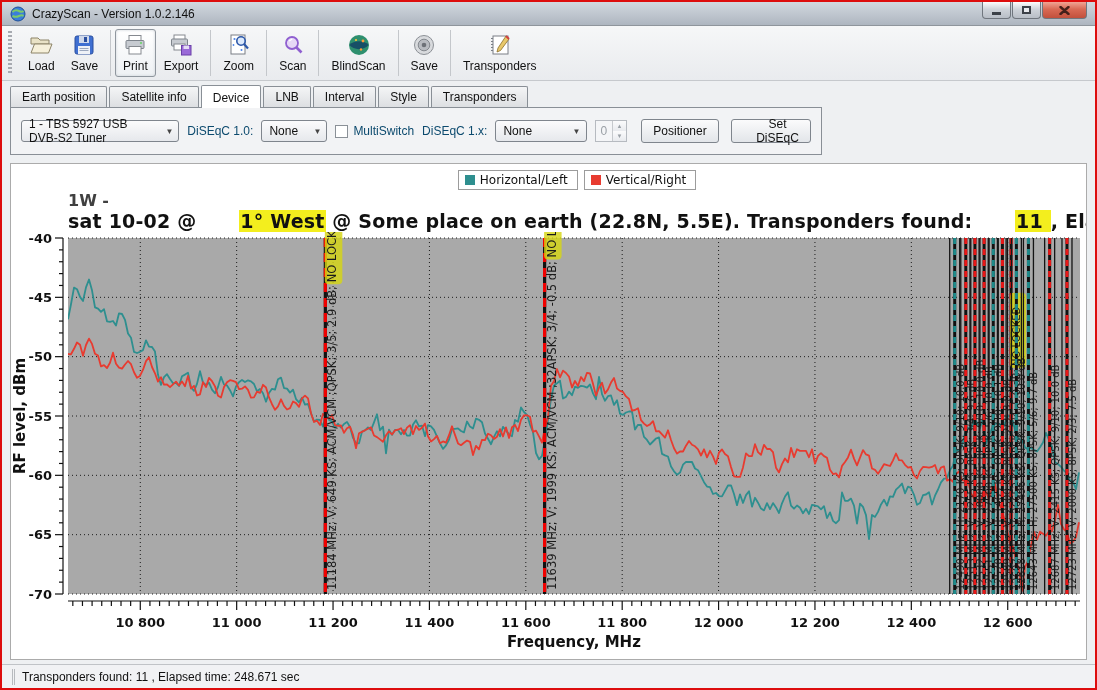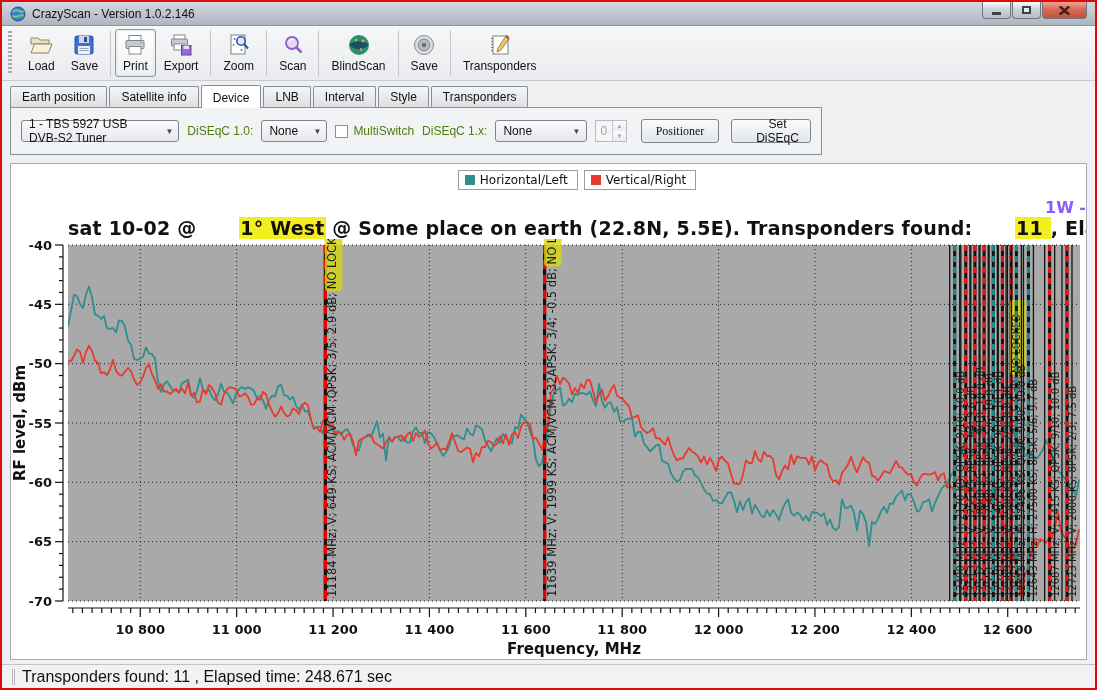--- a/index.html
+++ b/index.html
@@ -34,43 +34,43 @@
   
   .tabrow{height:23px;flex:0 0 23px;display:flex;align-items:flex-end;padding-left:8px;margin-top:3px;}
   .tab{font-size:12px;padding:3px 11px 3px;border:1px solid #898f96;border-bottom:none;
     border-radius:2px 2px 0 0;background:linear-gradient(#f4f5f6,#dddfe2);margin-right:2px;color:#111;position:relative;cursor:default;}
   .tab.active{background:#fff;padding-top:5px;z-index:3;top:1px;}
   .tabpanel{flex:0 0 48px;height:48px;width:812px;margin-left:8px;border:1px solid #898f96;background:#f2f3f5;
     display:flex;align-items:center;padding:0 10px;gap:8px;position:relative;z-index:2;}
   .combo{border:1px solid #7f858d;border-radius:3px;background:linear-gradient(#fbfbfc,#e6e8ec);
     height:22px;display:flex;align-items:center;font-size:12px;padding:0 5px 0 7px;color:#111;cursor:default;}
   .combo .arrow{margin-left:auto;font-size:8px;color:#444;padding-left:6px;}
-  .lbl{font-size:12px;color:#4d7c0f;white-space:nowrap;}
+  .lbl{font-size:12px;color:#0c4a6e;white-space:nowrap;}
   .chk{width:13px;height:13px;border:1px solid #8a9097;background:#fff;display:inline-block;}
   .chkwrap{display:flex;align-items:center;gap:5px;}
   .spin{width:36px;height:22px;border:1px solid #b6bac0;background:#f4f5f7;display:flex;align-items:stretch;color:#9aa0a6;}
   .spin .val{flex:1;display:flex;align-items:center;padding-left:5px;font-size:12px;}
   .spin .arrows{width:14px;display:flex;flex-direction:column;border-left:1px solid #c6c9cd;}
   .spin .arrows div{flex:1;display:flex;align-items:center;justify-content:center;font-size:6px;color:#9aa0a6;background:linear-gradient(#fbfbfc,#e8eaee);}
   .pbtn{height:24px;border:1px solid #7f858d;border-radius:3px;background:linear-gradient(#fbfbfc,#e2e5e9);
     font-size:12px;color:#111;padding:0 14px;display:flex;align-items:center;cursor:default;font-family:"Liberation Sans",sans-serif;}
   
   .chartpanel{flex:1 1 auto;margin:8px 8px 4px 8px;background:#fff;border:1px solid #ababab;
     position:relative;font-family:"DejaVu Sans",sans-serif;overflow:hidden;padding-top:6px;}
   .legendrow{display:flex;justify-content:center;gap:6px;margin-left:57px;}
   .legbox{display:inline-flex;align-items:center;gap:5px;border:1px solid #9c9c9c;background:#fff;
     padding:2px 9px 2px 6px;font-size:12px;color:#111;}
   .legsw{width:10px;height:10px;display:inline-block;}
-  .charttitle{text-align:right;margin-left:57px;font-size:16px;font-weight:bold;color:#8b5cf6;margin-top:8px;}
+  .charttitle{text-align:left;margin-left:57px;font-size:16px;font-weight:bold;color:#404040;margin-top:1px;}
   .chartsub{margin-left:57px;white-space:nowrap;overflow:hidden;font-size:19px;font-weight:bold;color:#111;letter-spacing:0.2px;margin-top:0px;}
   .chartsub .hl{background:#f3ee1e;padding:0 1px;margin-left:36px;}
   svg text{font-family:"DejaVu Sans",sans-serif;}
   
   .statusbar{flex:0 0 24px;height:24px;background:#f1f2f4;border-top:1px solid #c0c3c7;
-    display:flex;align-items:center;padding-left:10px;font-size:16px;color:#111;}
+    display:flex;align-items:center;padding-left:10px;font-size:12px;color:#111;}
   .statusbar .sgrip{width:3px;height:16px;border-left:1px solid #b7babe;border-right:1px solid #b7babe;margin-right:7px;}
 </style>
 </head>
 <body>
 
 <div class="window">
 
   <div class="titlebar">
     <span class="app-ico">
       <svg viewBox="0 0 16 16" width="16" height="16">
@@ -214,21 +214,21 @@
       <span>None</span>
       <span class="arrow">▼</span>
     </div>
     <div class="spin">
       <div class="val">0</div>
       <div class="arrows">
         <div>▲</div>
         <div>▼</div>
       </div>
     </div>
-    <button class="pbtn" style="margin-left:6px;width:78px;justify-content:center;font-family:Liberation Serif, serif;">Positioner</button>
+    <button class="pbtn" style="margin-left:6px;width:78px;justify-content:center;">Positioner</button>
     <button class="pbtn" style="margin-left:4px;width:80px;justify-content:center;padding-left:27px;">Set DiSEqC</button>
   </div>
 
   <div class="chartpanel">
     <div class="legendrow">
         <span class="legbox">
           <span class="legsw" style="background: rgb(46, 143, 143);"></span>
           <span>Horizontal/Left</span>
         </span>
         <span class="legbox">

